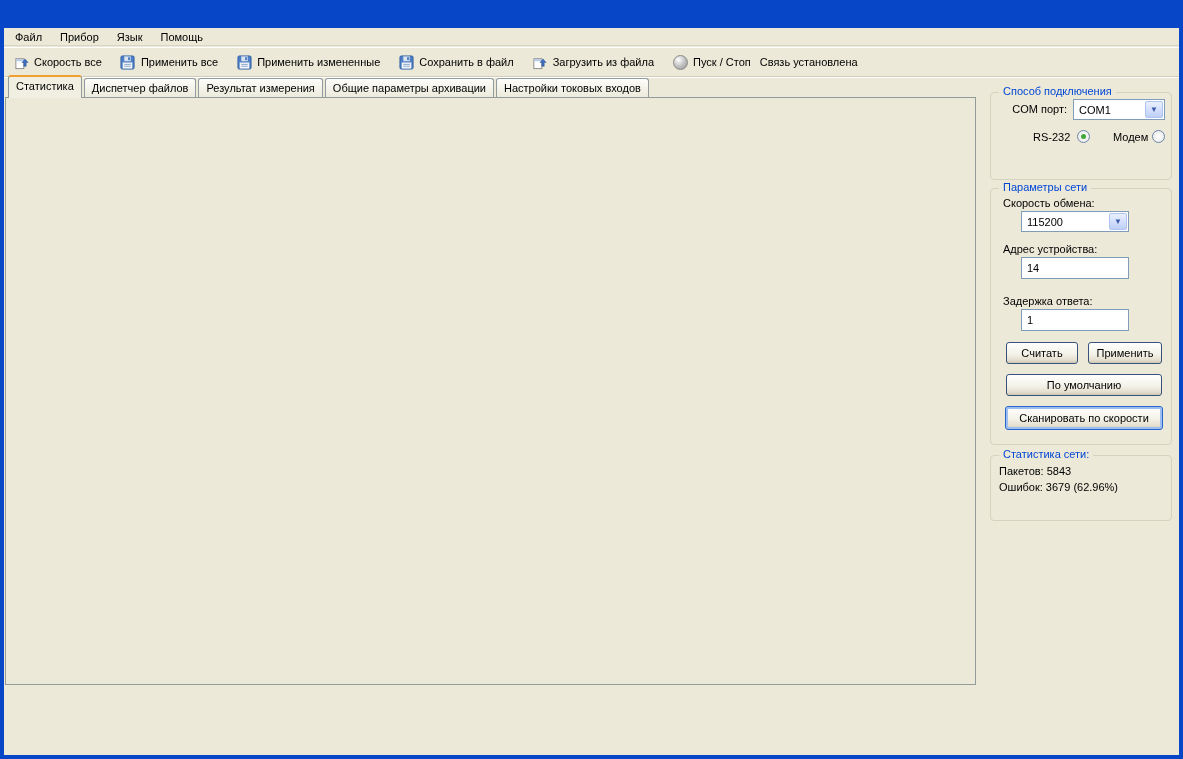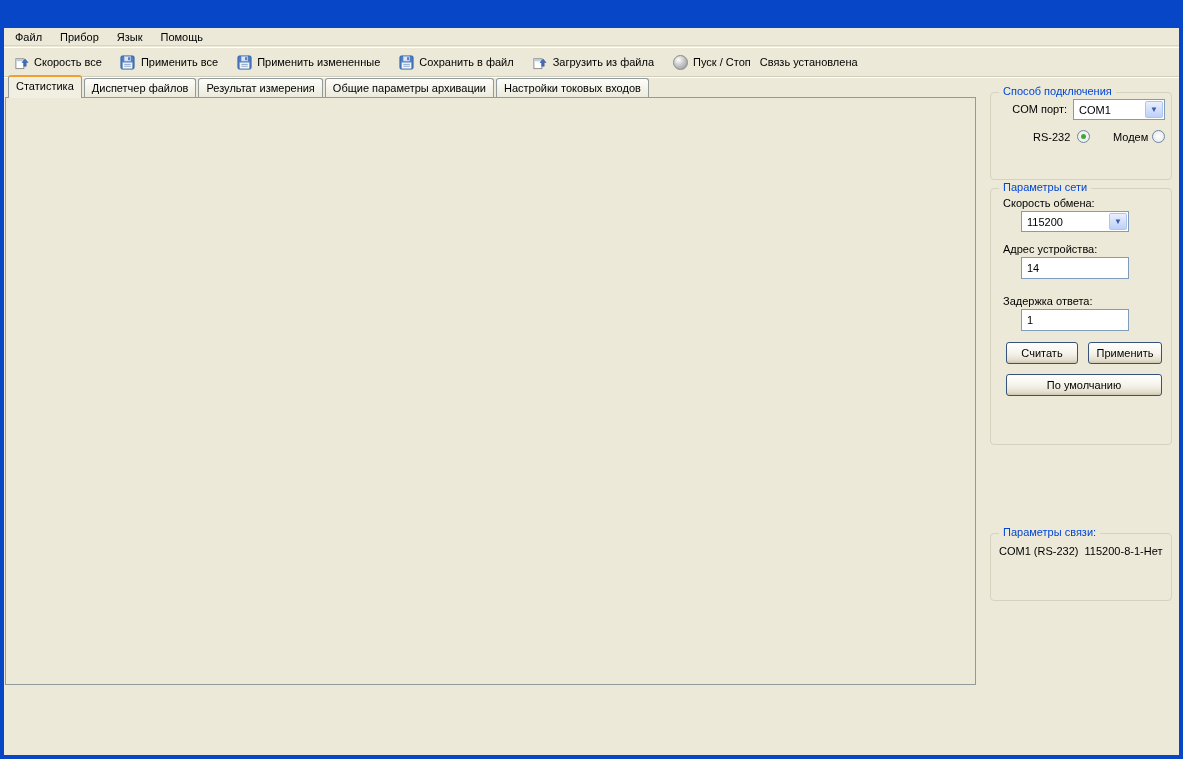--- a/index.html
+++ b/index.html
@@ -829,20 +829,22 @@
       <span class="val">115200</span>
       <span class="combo-btn">▼</span>
     </div>
     <span class="glabel" style="left:12px;top:54px;">Адрес устройства:</span>
     <div class="xfield" style="left:30px;top:68px;width:108px;height:22px;">14</div>
     <span class="glabel" style="left:12px;top:106px;">Задержка ответа:</span>
     <div class="xfield" style="left:30px;top:120px;width:108px;height:22px;">1</div>
     <div class="xp-btn" style="left:15px;top:153px;width:72px;height:22px;">Считать</div>
     <div class="xp-btn" style="left:97px;top:153px;width:74px;height:22px;">Применить</div>
     <div class="xp-btn" style="left:15px;top:185px;width:156px;height:22px;">По умолчанию</div>
+    <div class="xp-btn focused" style="left:14px;top:217px;width:158px;height:24px;">Сканировать по скорости</div>
   </div>
 
-
-  <div class="gbox" style="left:990px;top:533px;width:182px;height:68px;">
-    <span class="gbox-title">Параметры связи:</span>
-    <span class="glabel pre" style="left:8px;top:11px;">COM1 (RS-232)  115200-8-1-Нет</span>
+  <div class="gbox" style="left:990px;top:455px;width:182px;height:66px;">
+    <span class="gbox-title">Статистика сети:</span>
+    <span class="glabel" style="left:8px;top:9px;">Пакетов: 5843</span>
+    <span class="glabel" style="left:8px;top:25px;">Ошибок: 3679 (62.96%)</span>
   </div>
+
 </div>
 
 </body></html>

